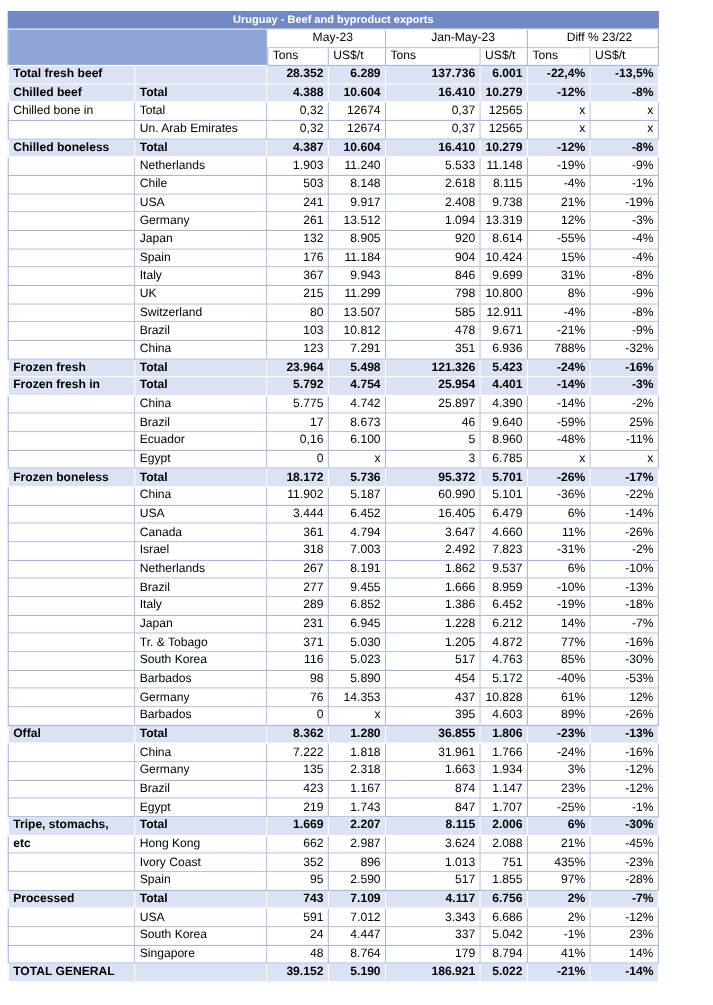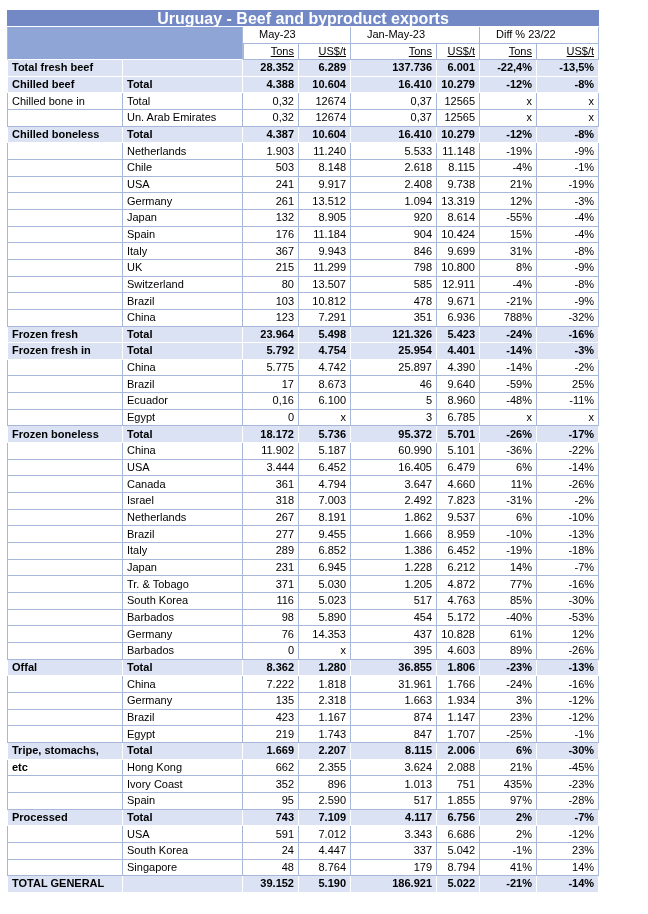--- a/index.html
+++ b/index.html
@@ -29,35 +29,35 @@
     border-right: 1px solid var(--border, #A6B7DA);
     border-bottom: 1px solid var(--border, #A6B7DA);
     background: #fff;
   }
   tr td:first-child { border-left: 1px solid var(--border, #A6B7DA); }
   
   td.title-cell {
     background: var(--title-bg, #7289C6);
     color: var(--title-text, #fff);
     font-weight: bold;
-    font-size: 16px;
+    font-size: 10px;
     text-align: center;
     height: 16px;
     border-right: none; border-left: none;
     border-bottom: 1px solid #fff;
   }
   tr.title-row td:first-child { border-left: none; }
   
   td.h-band {
     background: var(--band-bg, #8EA5D6);
     border-left: none;
     border-bottom: 1px solid #fff;
   }
-  td.h-group { height: 15.5px; padding-left: 16px; }
-  td.h-sub   { text-align: right;  height: 15.5px; text-decoration: underline; }
+  td.h-group { text-align: center; height: 15.5px; padding-left: 16px; }
+  td.h-sub   { text-align: left;  height: 15.5px; }
   
   td.c-text { text-align: left; }
   td.c-num  { text-align: right; }
   tr.row-total td {
     background: var(--row-bg, #DAE2F3);
     font-weight: bold;
     border-right-color: #fff;
     border-bottom-color: #fff;
     border-left-color: #fff;
   }
@@ -516,21 +516,21 @@
           <td class="c-num">2.207</td>
           <td class="c-num">8.115</td>
           <td class="c-num">2.006</td>
           <td class="c-num">6%</td>
           <td class="c-num">-30%</td>
         </tr>
         <tr class="row-plain">
           <td class="c-text bold">etc</td>
           <td class="c-text">Hong Kong</td>
           <td class="c-num">662</td>
-          <td class="c-num">2.355</td>
+          <td class="c-num">2.987</td>
           <td class="c-num">3.624</td>
           <td class="c-num">2.088</td>
           <td class="c-num">21%</td>
           <td class="c-num">-45%</td>
         </tr>
         <tr class="row-plain">
           <td class="c-text"></td>
           <td class="c-text">Ivory Coast</td>
           <td class="c-num">352</td>
           <td class="c-num">896</td>

